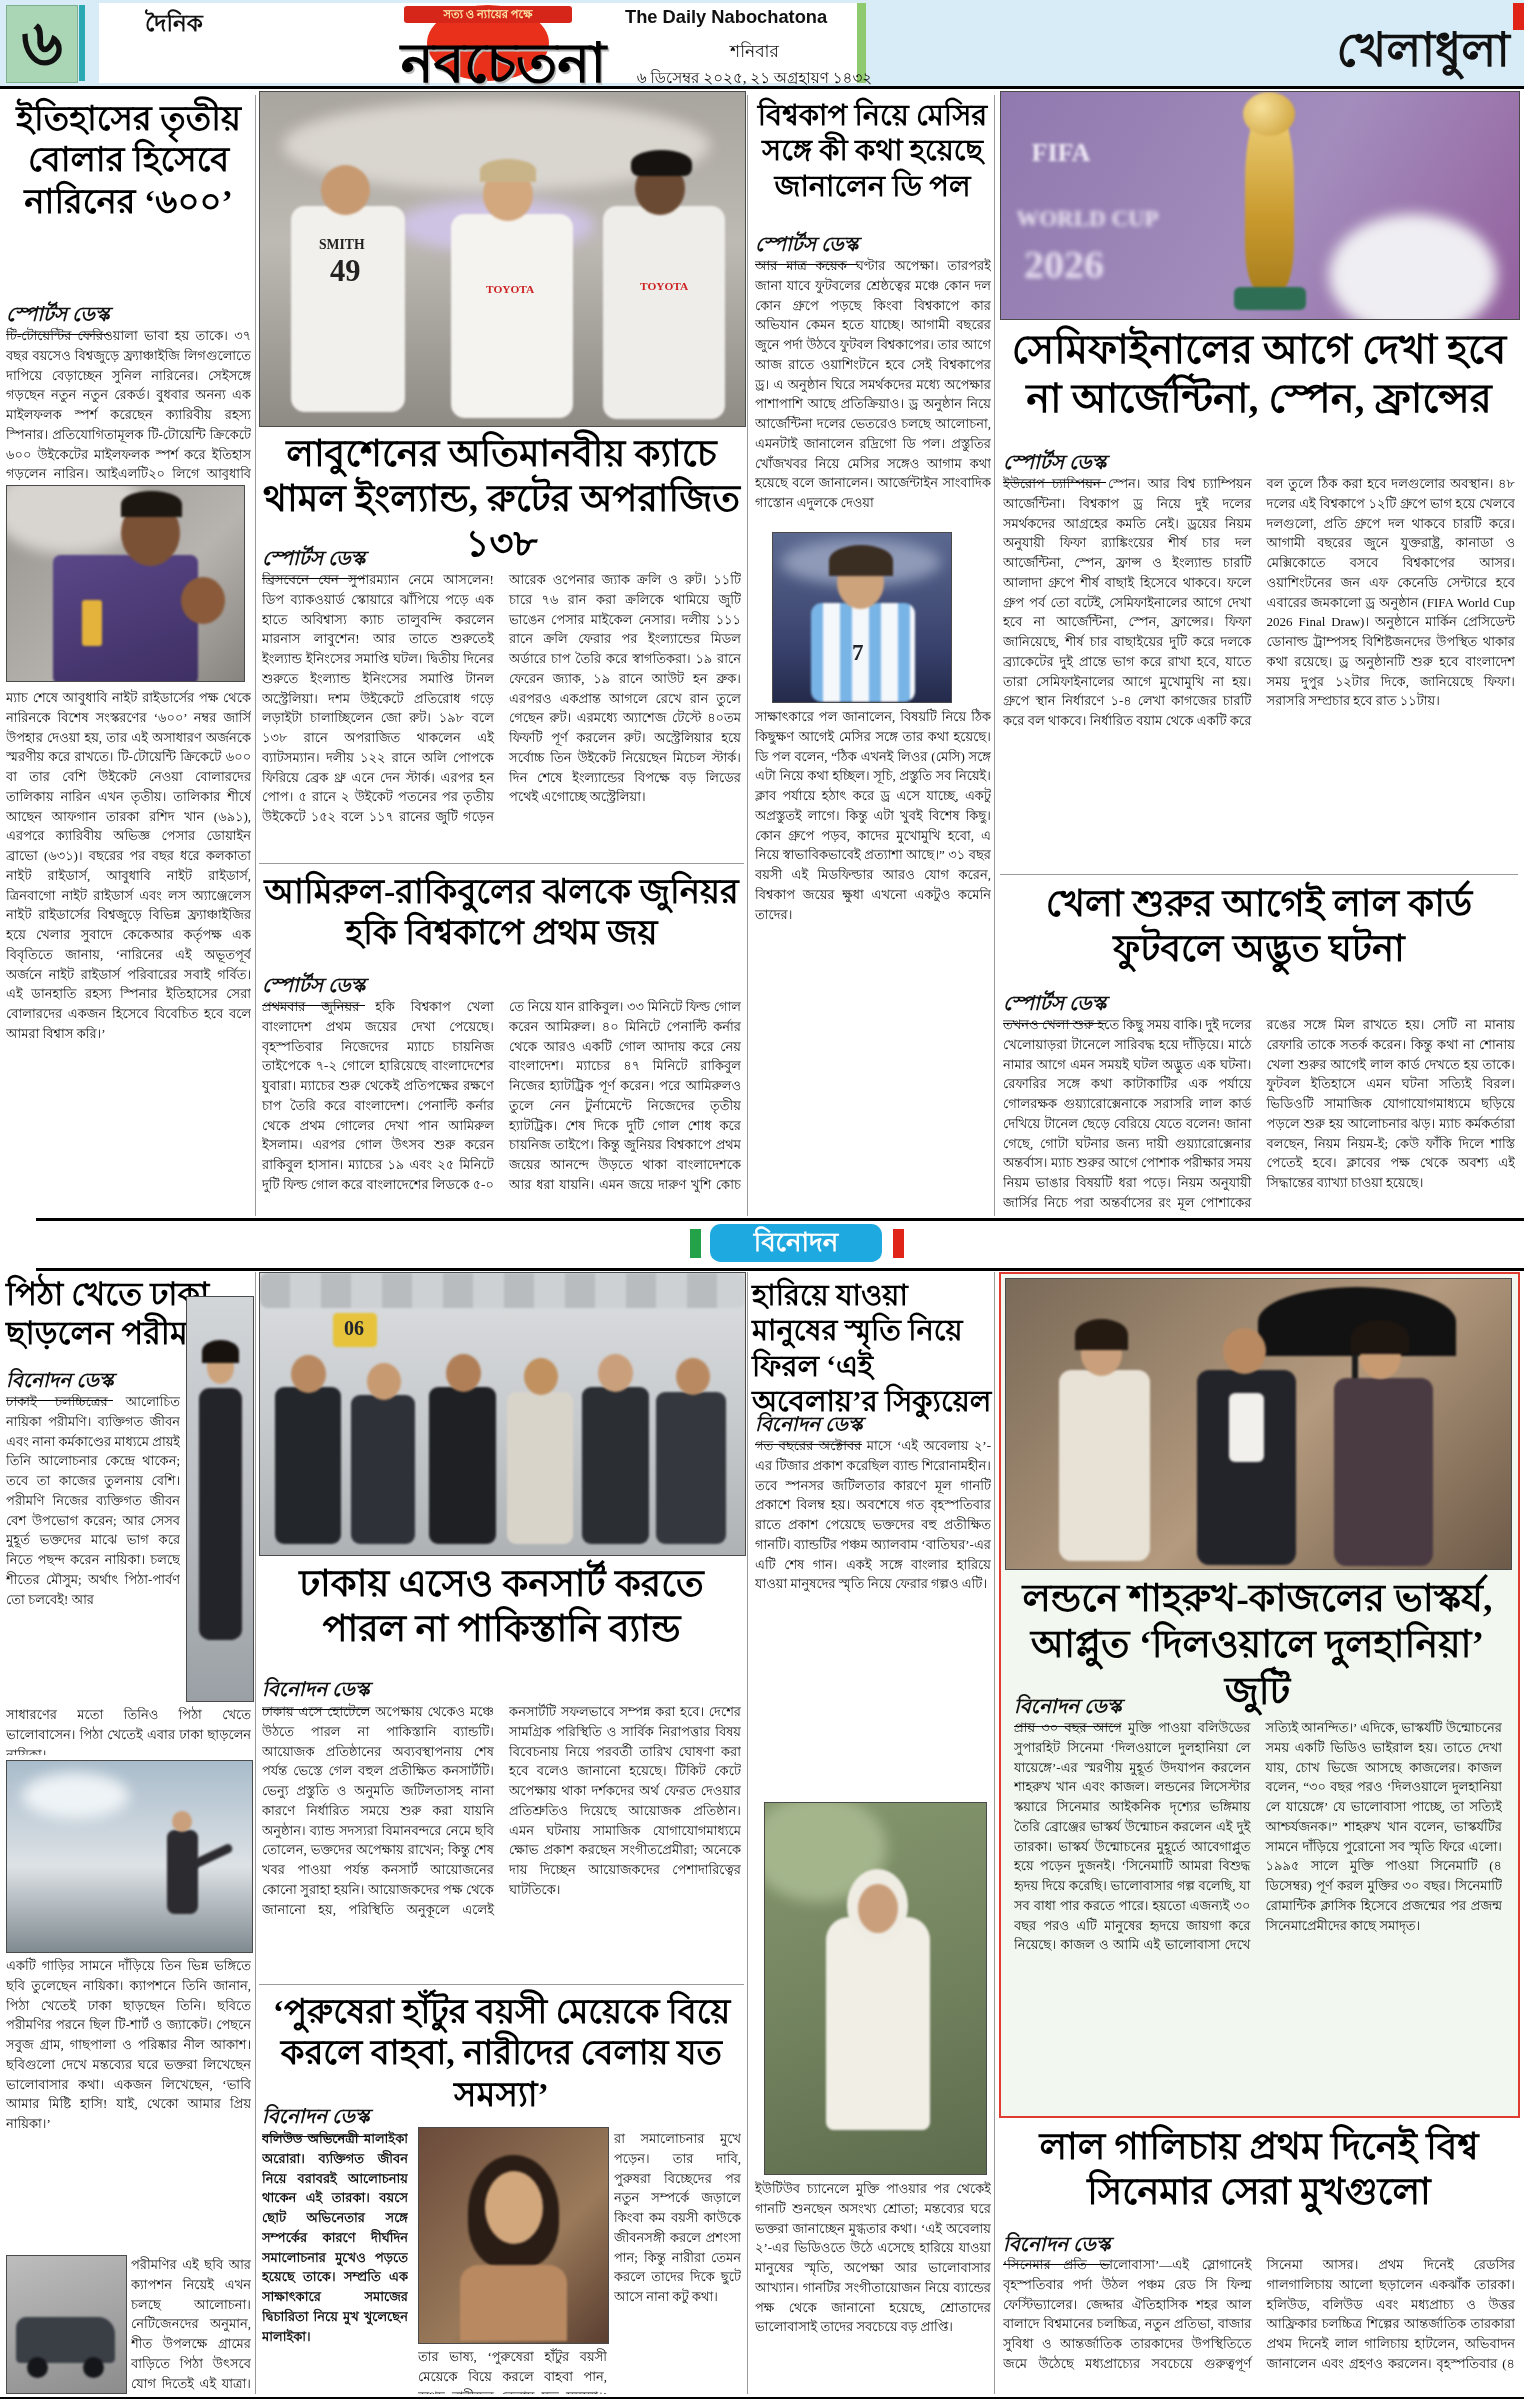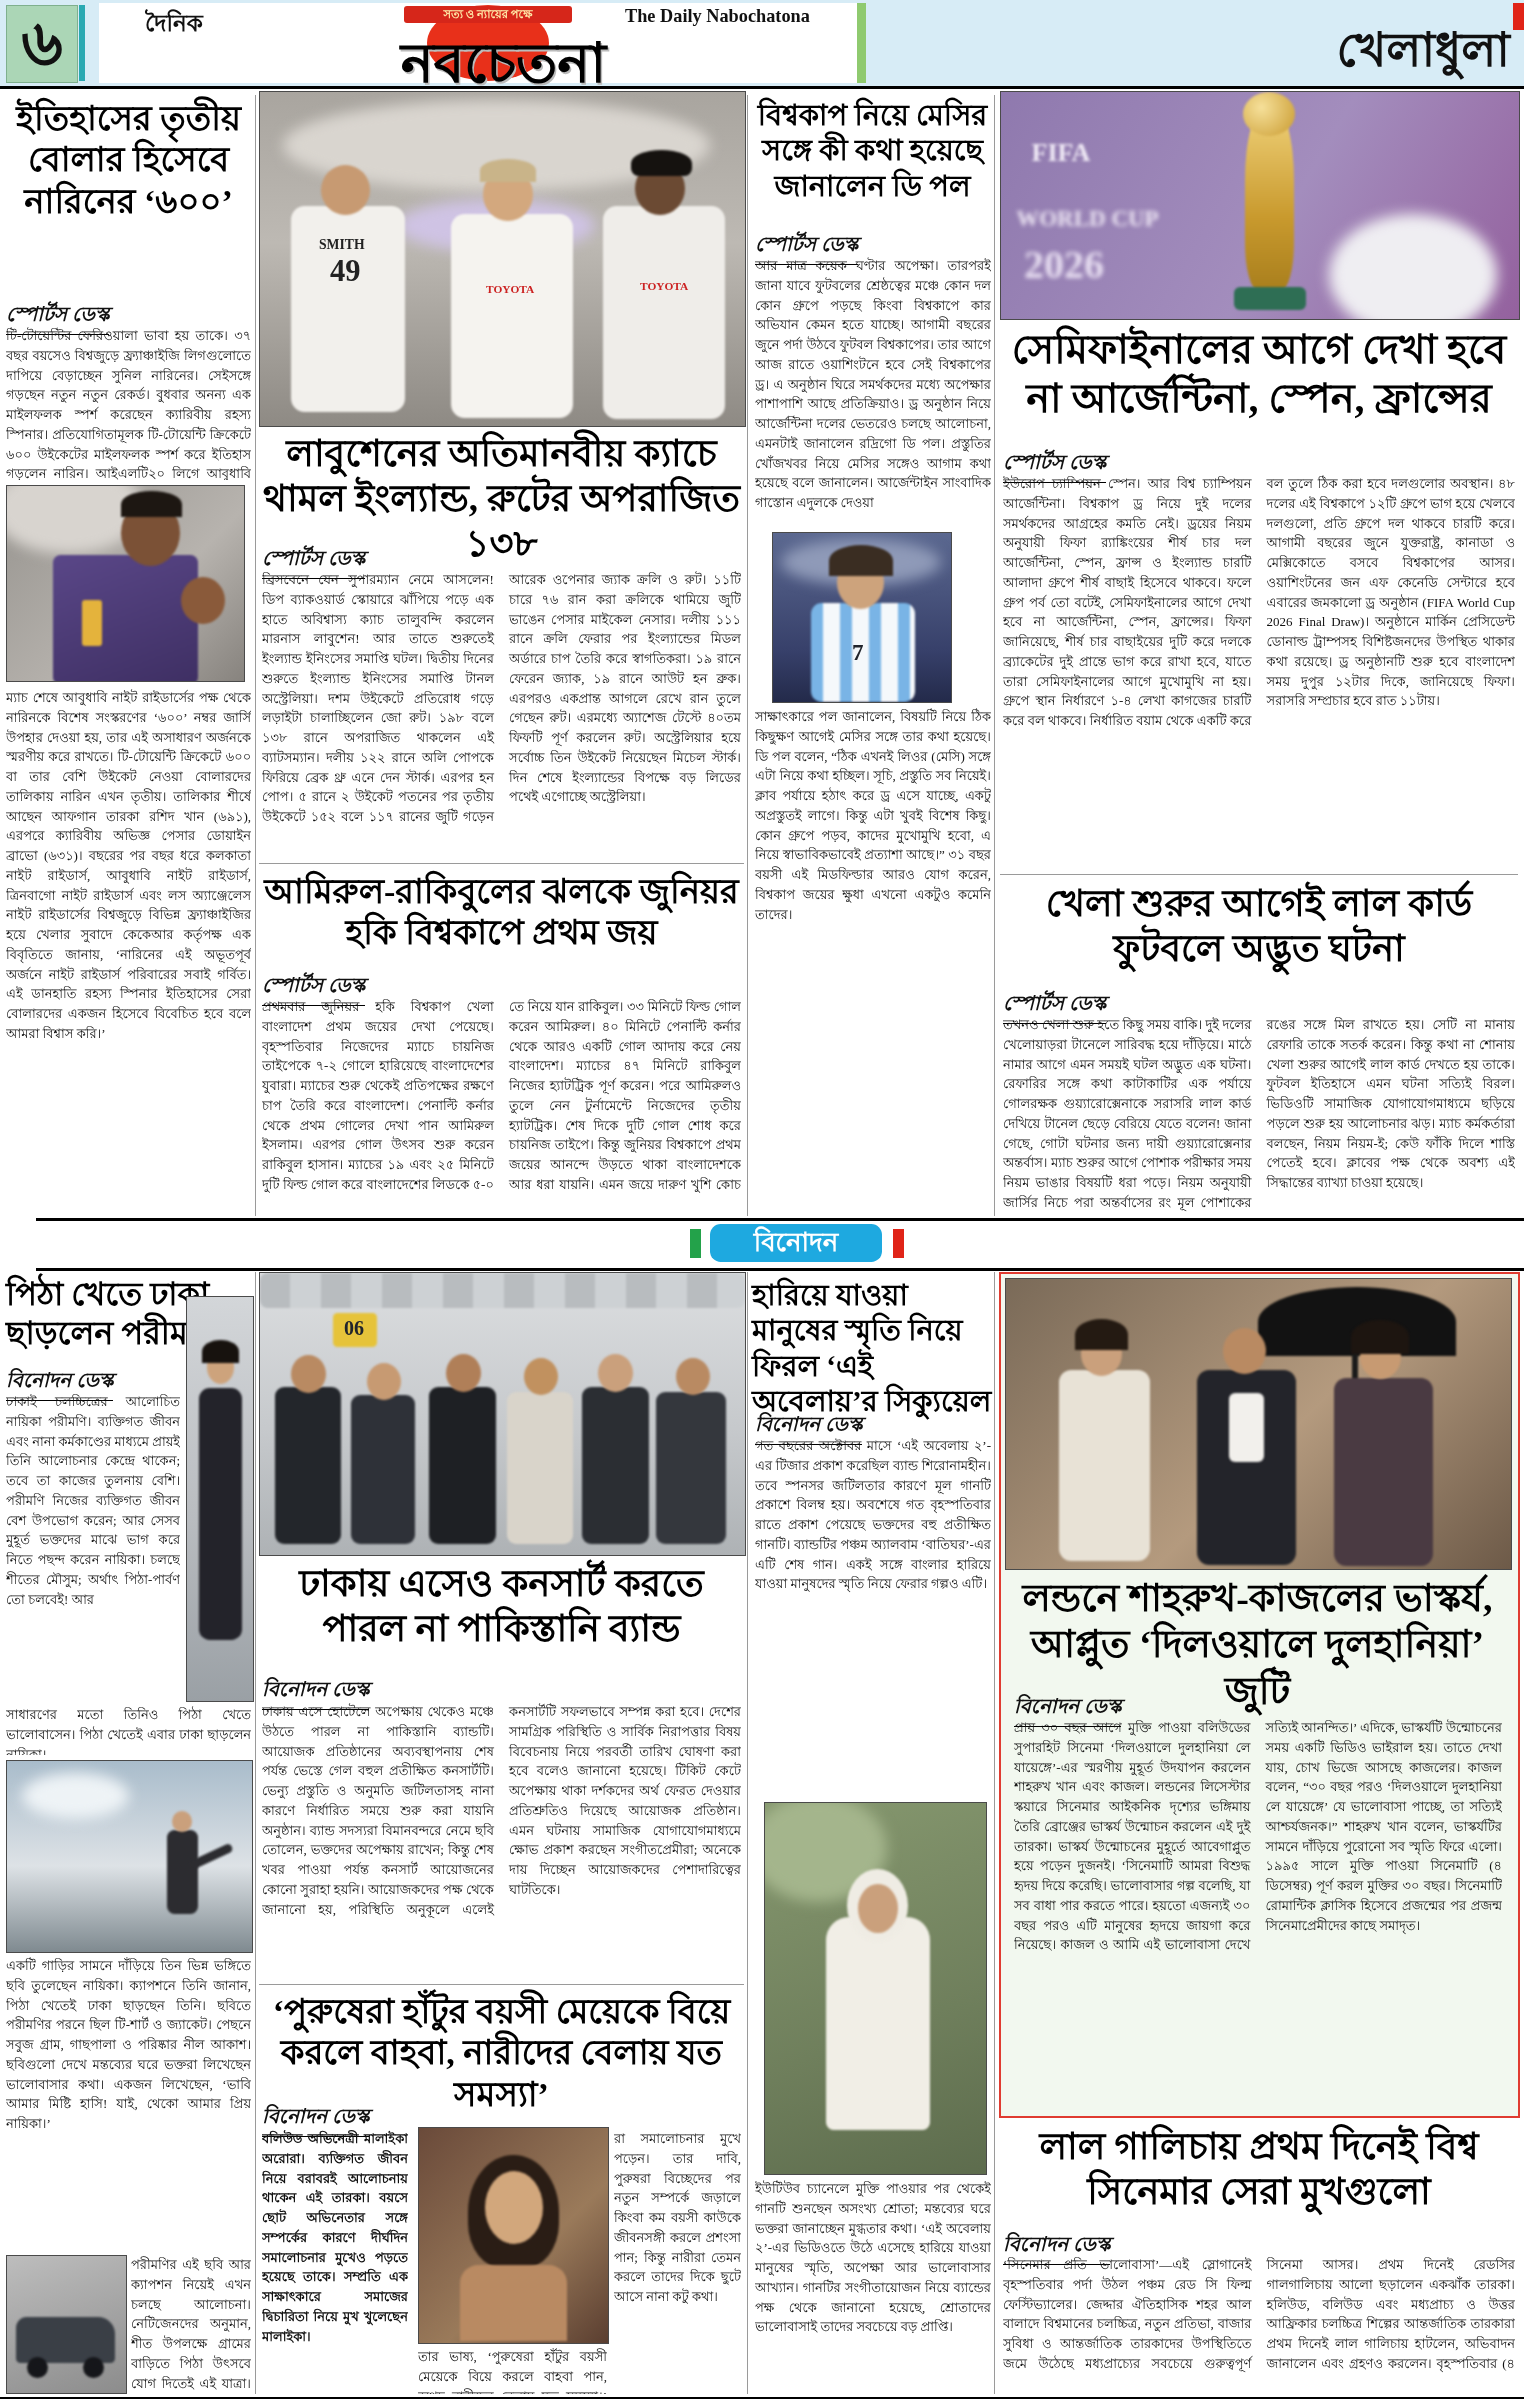--- a/index.html
+++ b/index.html
@@ -40,24 +40,28 @@
 
 <div class="page">
 
   <div class="abs mast" style="left:0;top:0;width:1525px;height:86px;">
     <div class="abs pagenum" style="left:6.1px;top:4.6px;width:70px;height:76px;font-size:64px;line-height:76px;">৬</div>
     <div class="abs tealbar" style="left:79px;top:4.6px;width:6.1px;height:76px;"></div>
     <div class="abs logo-wrap" style="left:88px;top:3px;width:765px;height:80px;margin-left:11px;">
       <div class="abs" style="left:46px;top:1.5px;font-size:23px;font-weight:bold;">দৈনিক</div>
       <div class="abs logo-circle" style="left:328px;top:1.5px;width:122px;height:76px;border-radius:50%;"></div>
       <div class="abs ribbon" style="left:305px;top:3px;width:168px;height:17px;font-size:11.4px;line-height:17px;">সত্য ও ন্যায়ের পক্ষে</div>
-      <div class="abs" style="left:526px;top:3px;font-size:18.3px;font-weight:bold;font-family:Liberation Serif, serif;">The Daily Nabochatona</div>
+      <div class="abs" style="left:526px;top:3px;font-size:18.3px;font-weight:bold;font-family:Liberation Sans, sans-serif;">The Daily Nabochatona</div>
       <div class="abs brandname" style="left:46px;top:18.3px;width:717px;text-align:center;font-size:55px;">নবচেতনা</div>
     </div>
     <div class="abs greenbar" style="left:857px;top:3px;width:9.1px;height:80px;"></div>
+    <div class="abs" style="left:579px;top:38px;width:351px;text-align:center;">
+      <div style="font-size:17px;">শনিবার</div>
+      <div style="font-size:15.2px;">৬ ডিসেম্বর ২০২৫, ২১ অগ্রহায়ণ ১৪৩২</div>
+    </div>
     <div class="abs" style="left:1220px;top:13.7px;width:290px;text-align:right;font-size:47px;font-weight:bold;">খেলাধুলা</div>
     <div class="abs" style="left:1513px;top:3px;width:12.2px;height:27.4px;background:#e02418;"></div>
   </div>
   <div class="abs rule" style="left:0;top:86px;width:1525px;height:3px;"></div>
 
   <div class="abs thinrule" style="left:255px;top:95px;width:0.8px;height:1121px;"></div>
   <div class="abs thinrule" style="left:747px;top:95px;width:0.8px;height:1121px;"></div>
   <div class="abs thinrule" style="left:994px;top:95px;width:0.8px;height:1121px;"></div>
 
   <article>

